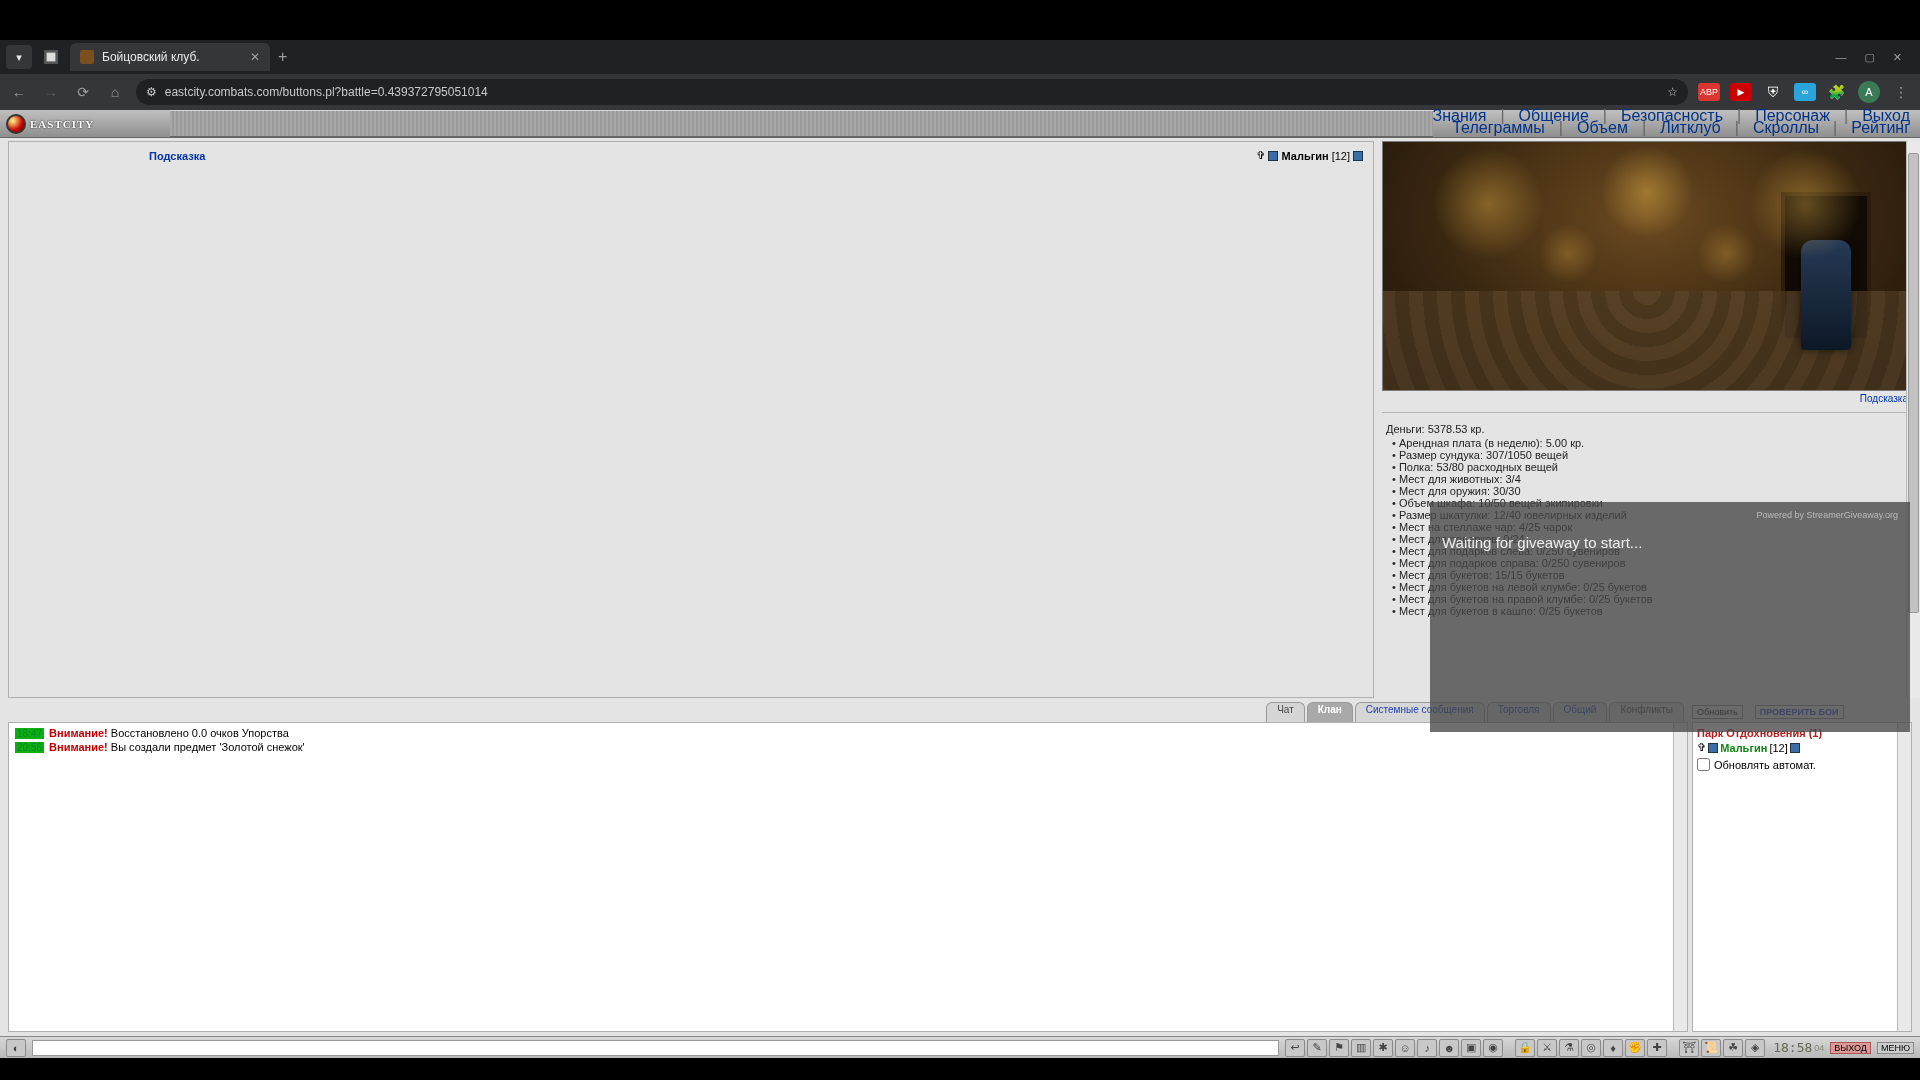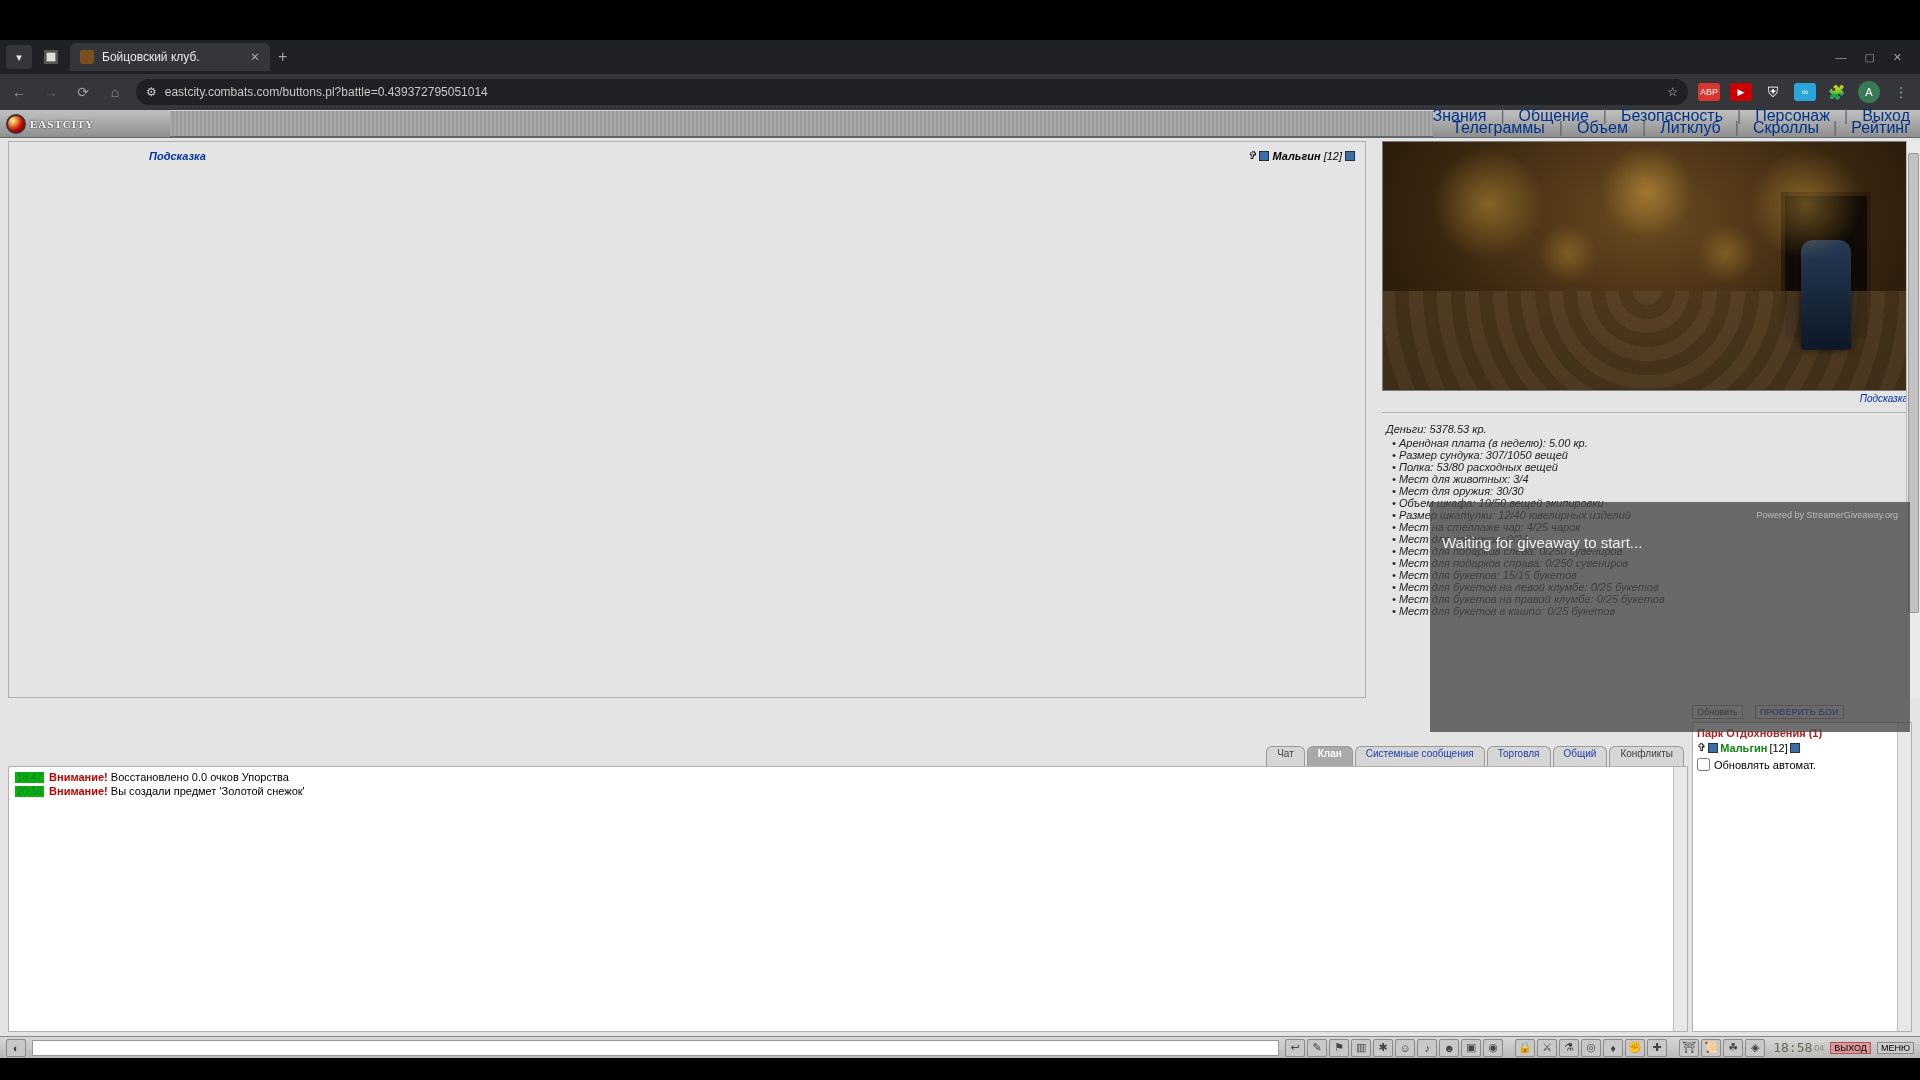--- a/index.html
+++ b/index.html
@@ -32,21 +32,21 @@
 
 .gamebar { position: absolute; top: 0; left: 0; right: 0; height: 28px; background: linear-gradient(#c0c0c0,#8f8f8f); border-bottom: 1px solid #666; display: flex; align-items: flex-start; }
 .eclogo { width: 170px; height: 28px; display: flex; align-items: center; gap: 4px; padding-left: 6px; color: #fff; font-weight: bold; font-family: Georgia, serif; letter-spacing: 1px; text-shadow: 0 0 2px #000; }
 .eclogo .orb { width: 20px; height: 20px; border-radius: 50%; background: radial-gradient(circle at 30% 30%, #ff8, #c00 60%, #400); border: 2px solid #333; }
 .gamebar-fill { flex: 1; height: 100%; background: repeating-linear-gradient(90deg,#a8a8a8,#a8a8a8 2px,#9a9a9a 2px,#9a9a9a 4px); border-top: 1px solid #d8d8d8; border-bottom: 1px solid #666; }
 .gamebar-menus { display: flex; flex-direction: column; align-items: flex-end; padding-right: 10px; }
 .menu-row { display: flex; gap: 14px; font-size: 16px; color: #003388; height: 12px; align-items: center; }
 .menu-row span { cursor: pointer; }
 .menu-row .sep { color: #666; }
 
-.main-area { position: absolute; top: 31px; left: 8px; right: 8px; bottom: 360px; display: flex; gap: 16px; font-style: italic; }
+.main-area { position: absolute; top: 31px; left: 8px; right: 8px; bottom: 360px; display: flex; gap: 8px; }
 .left-pane { flex: 1; background: #e4e4e4; border: 1px solid #b0b0b0; position: relative; }
 .left-pane .hint { position: absolute; top: 8px; left: 140px; color: #0033aa; font-size: 11px; font-weight: bold; }
 .player-chip { position: absolute; top: 7px; right: 10px; display: flex; align-items: center; gap: 3px; font-size: 11px; }
 .player-chip b { font-weight: bold; }
 .tinybadge { display:inline-block; width:10px; height:10px; background:#3a6ea5; border:1px solid #234; }
 
 .right-pane { width: 530px; display: flex; flex-direction: column; }
 .scene-box { height: 250px; border: 1px solid #7a7a7a; background: radial-gradient(ellipse at 50% 30%, #6b4a20 0%, #3a2710 55%, #1a1208 100%); position: relative; overflow: hidden; }
 .scene-box::after { content:""; position:absolute; inset:0; background:
   radial-gradient(circle at 20% 25%, rgba(255,200,80,.35), transparent 12%),
@@ -65,21 +65,21 @@
 .stats { padding: 2px 4px 0 4px; font-size: 11px; color: #222; overflow: hidden; position: relative; height: 260px; }
 .stats .money { margin-bottom: 2px; }
 .stats ul { list-style: none; padding-left: 6px; }
 .stats li::before { content: "• "; }
 
 .giveaway-overlay { position: absolute; right: 10px; top: 392px; width: 480px; height: 230px; background: rgba(70,70,70,0.78); color: #ddd; padding: 8px 12px; z-index: 50; pointer-events: none; }
 .giveaway-overlay .powered { font-size: 9px; color: #bbb; text-align: right; }
 .giveaway-overlay .msg { font-size: 15px; color: #eee; margin-top: 14px; }
 
 .chat-area { position: absolute; left: 8px; right: 8px; bottom: 26px; top: calc(100% - 356px); display: flex; }
-.chat-left { flex: 1; display: flex; flex-direction: column; margin-top: 44px; }
+.chat-left { flex: 1; display: flex; flex-direction: column; }
 .chat-tabs { height: 20px; display: flex; justify-content: flex-end; gap: 2px; padding-right: 4px; }
 .ctab { background: #d6d6d6; border: 1px solid #999; border-bottom: none; border-radius: 6px 6px 0 0; padding: 1px 10px; font-size: 10px; cursor: pointer; color: #444; }
 .ctab.active { background: #a9a9a9; color: #fff; font-weight: bold; }
 .ctab.blue { color: #2040b0; }
 .chat-log { flex: 1; background: #fff; border: 1px solid #b0b0b0; padding: 4px 6px; font-size: 11px; overflow-y: auto; }
 .chat-line { margin-bottom: 2px; }
 .chat-line .ts { background: #0eae0e; color: #083; padding: 0 2px; font-size: 10px; margin-right: 2px; }
 .chat-line .warn { color: #c00000; font-weight: bold; }
 
 .chat-right { width: 220px; display: flex; flex-direction: column; margin-left: 4px; }

